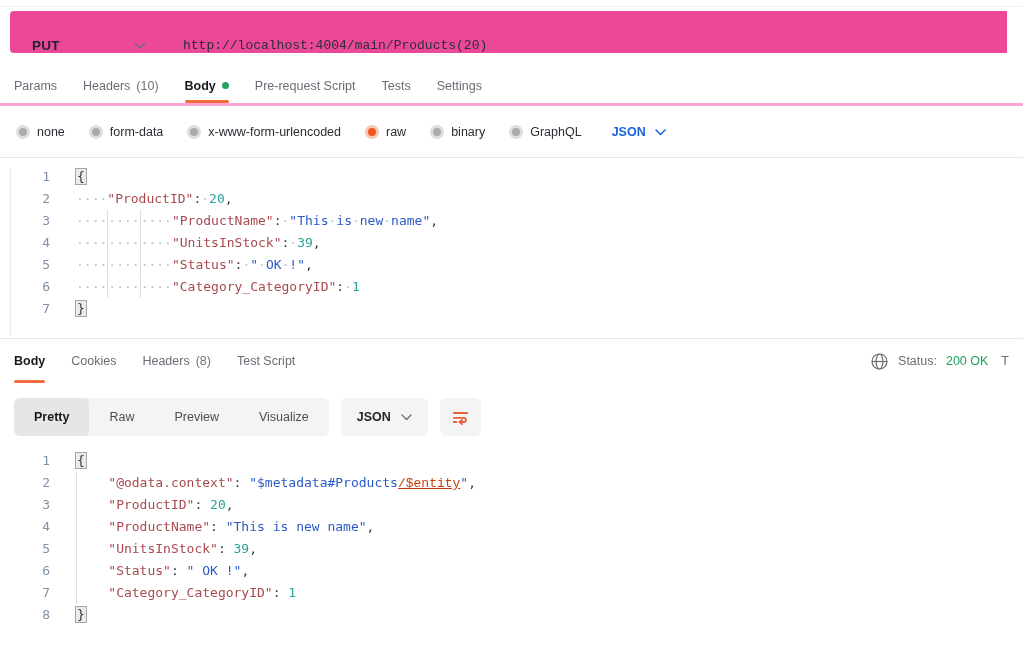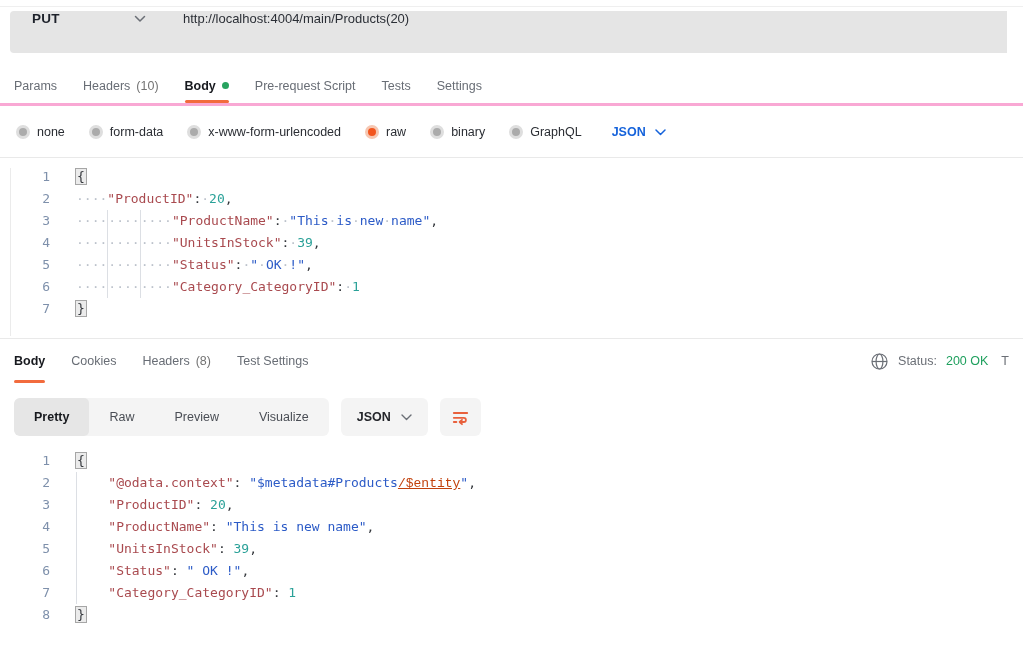--- a/index.html
+++ b/index.html
@@ -3,27 +3,27 @@
 <meta charset="utf-8">
 <style>
   * { margin:0; padding:0; box-sizing:border-box; }
   html,body { width:1023px; height:667px; overflow:hidden; background:#fff;
     font-family:"Liberation Sans", sans-serif; color:#212328; }
 
   .topline { position:absolute; left:0; top:6px; width:1023px; height:1px; background:#efefef; }
 
   
   .urlbar { position:absolute; left:10px; top:11px; right:16px; height:42px;
-    background:#e5e5e5; border-radius:4px 0 0 4px; display:flex; align-items:flex-start; }
+    background:#ec4899; border-radius:4px 0 0 4px; display:flex; align-items:flex-end; }
   .method-box { width:152px; display:flex; align-items:center; justify-content:space-between;
     padding:0 16px 0 22px; cursor:pointer; }
   .method-label { font-size:13.5px; font-weight:bold; color:#1e222b; letter-spacing:.2px; }
   .url-sep { width:1px; background:#e3e3e3; margin:0; }
   .url-field { flex:1; display:flex; align-items:center; padding-left:20px;
-    font-size:13px; color:#2b2f36; }
+    font-size:13px; color:#2b2f36;font-family:Liberation Mono, monospace; }
 
   
   .req-tabs { position:absolute; left:0; top:68px; right:0; height:38px;
     display:flex; align-items:stretch; gap:26px; padding:0 14px; border-bottom:3px solid #f9a8d4; }
   .tab { position:relative; display:flex; align-items:center; gap:6px;
     font-size:12.5px; color:#686d75; cursor:pointer; }
   .tab.active { color:#17191e; font-weight:bold; }
   .tab .tab-count { color:#737373; }
   .green-dot { width:7px; height:7px; border-radius:50%; background:#27a35f; display:inline-block; }
   .tab-underline { position:absolute; left:0; right:0; bottom:0; height:3px;
@@ -179,21 +179,21 @@
         <span class="tab-underline"></span>
       </div>
       <div class="tab">
         <span class="tab-label">Cookies</span>
       </div>
       <div class="tab">
         <span class="tab-label">Headers</span>
         <span class="tab-count">(8)</span>
       </div>
       <div class="tab">
-        <span class="tab-label">Test Settings</span>
+        <span class="tab-label">Test Script</span>
       </div>
     </div>
   <div class="res-right">
     <span class="icon">
       <svg width="19" height="19" viewBox="0 0 19 19" fill="none" stroke="#6b6f76" stroke-width="1.2">
         <circle cx="9.5" cy="9.5" r="7.5"></circle>
           <ellipse cx="9.5" cy="9.5" rx="3.4" ry="7.5"></ellipse>
           <line x1="2" y1="9.5" x2="17" y2="9.5"></line>
       </svg>
     </span>

